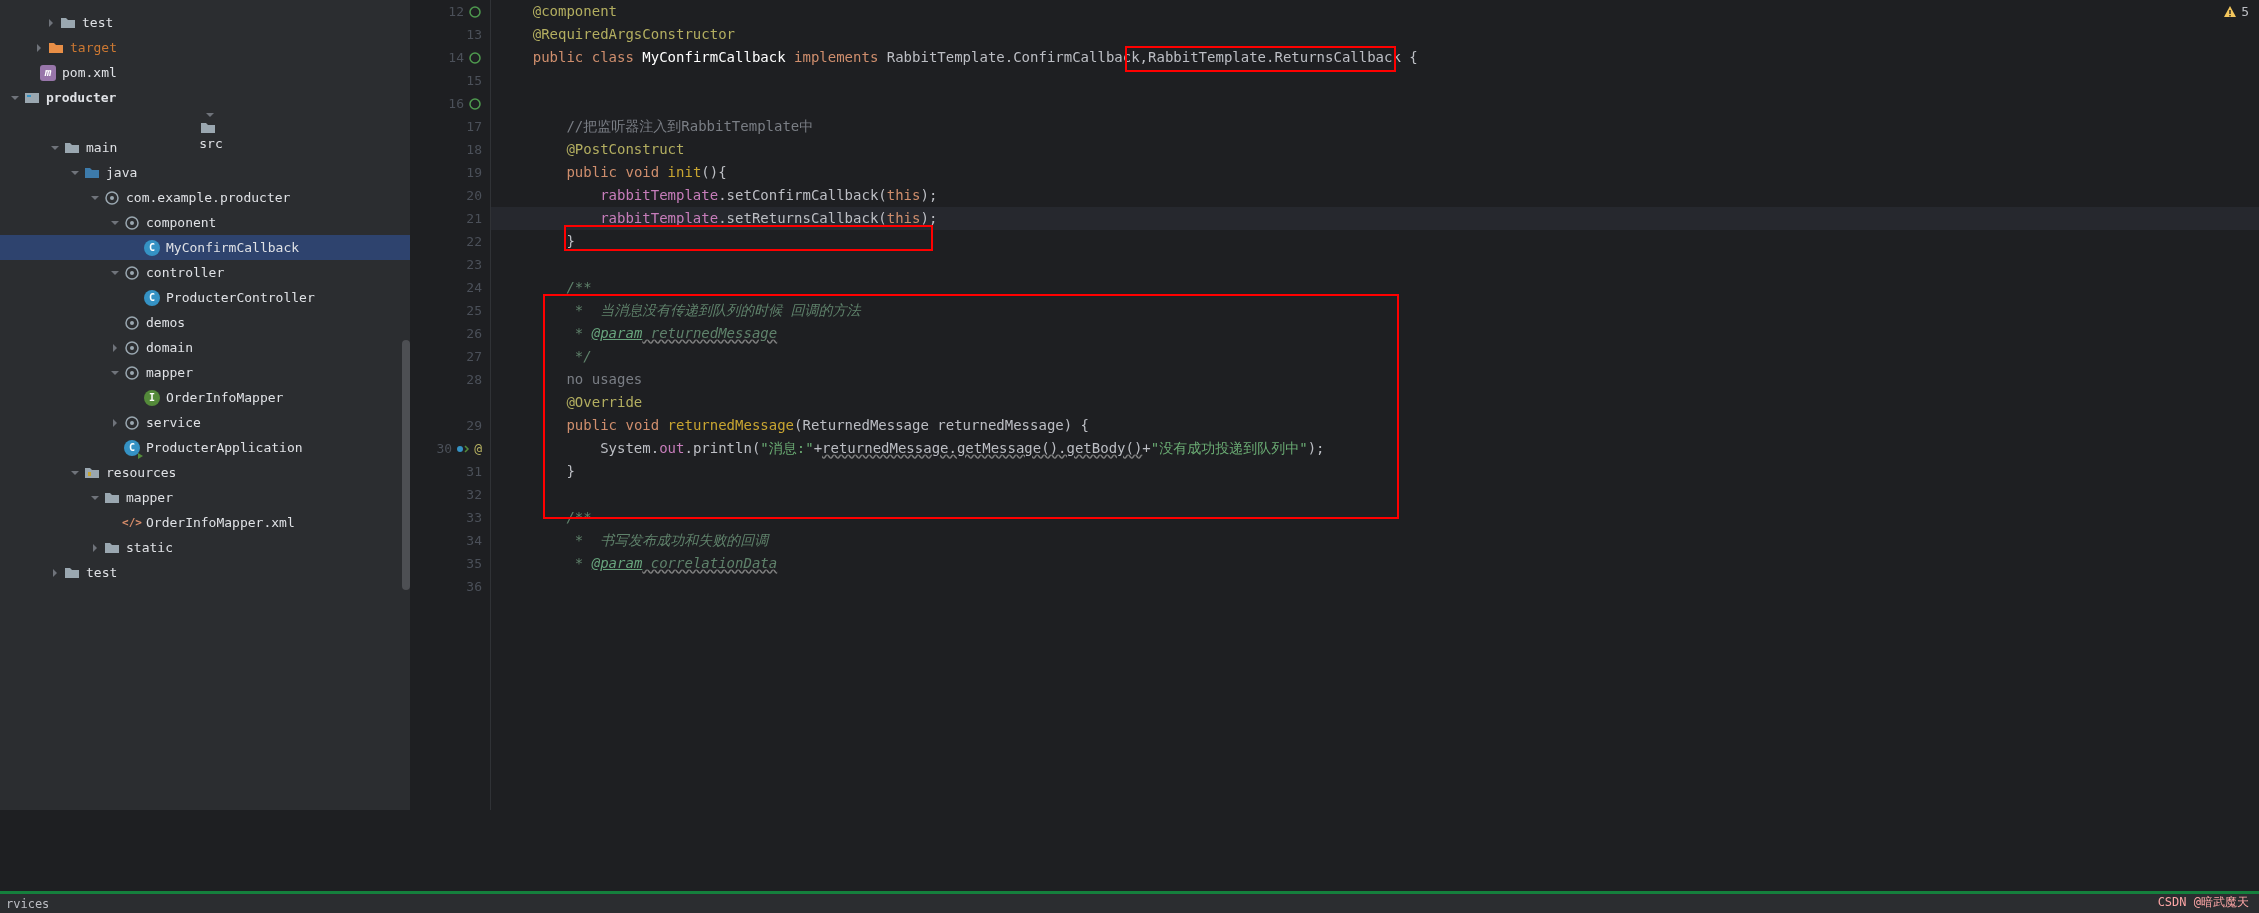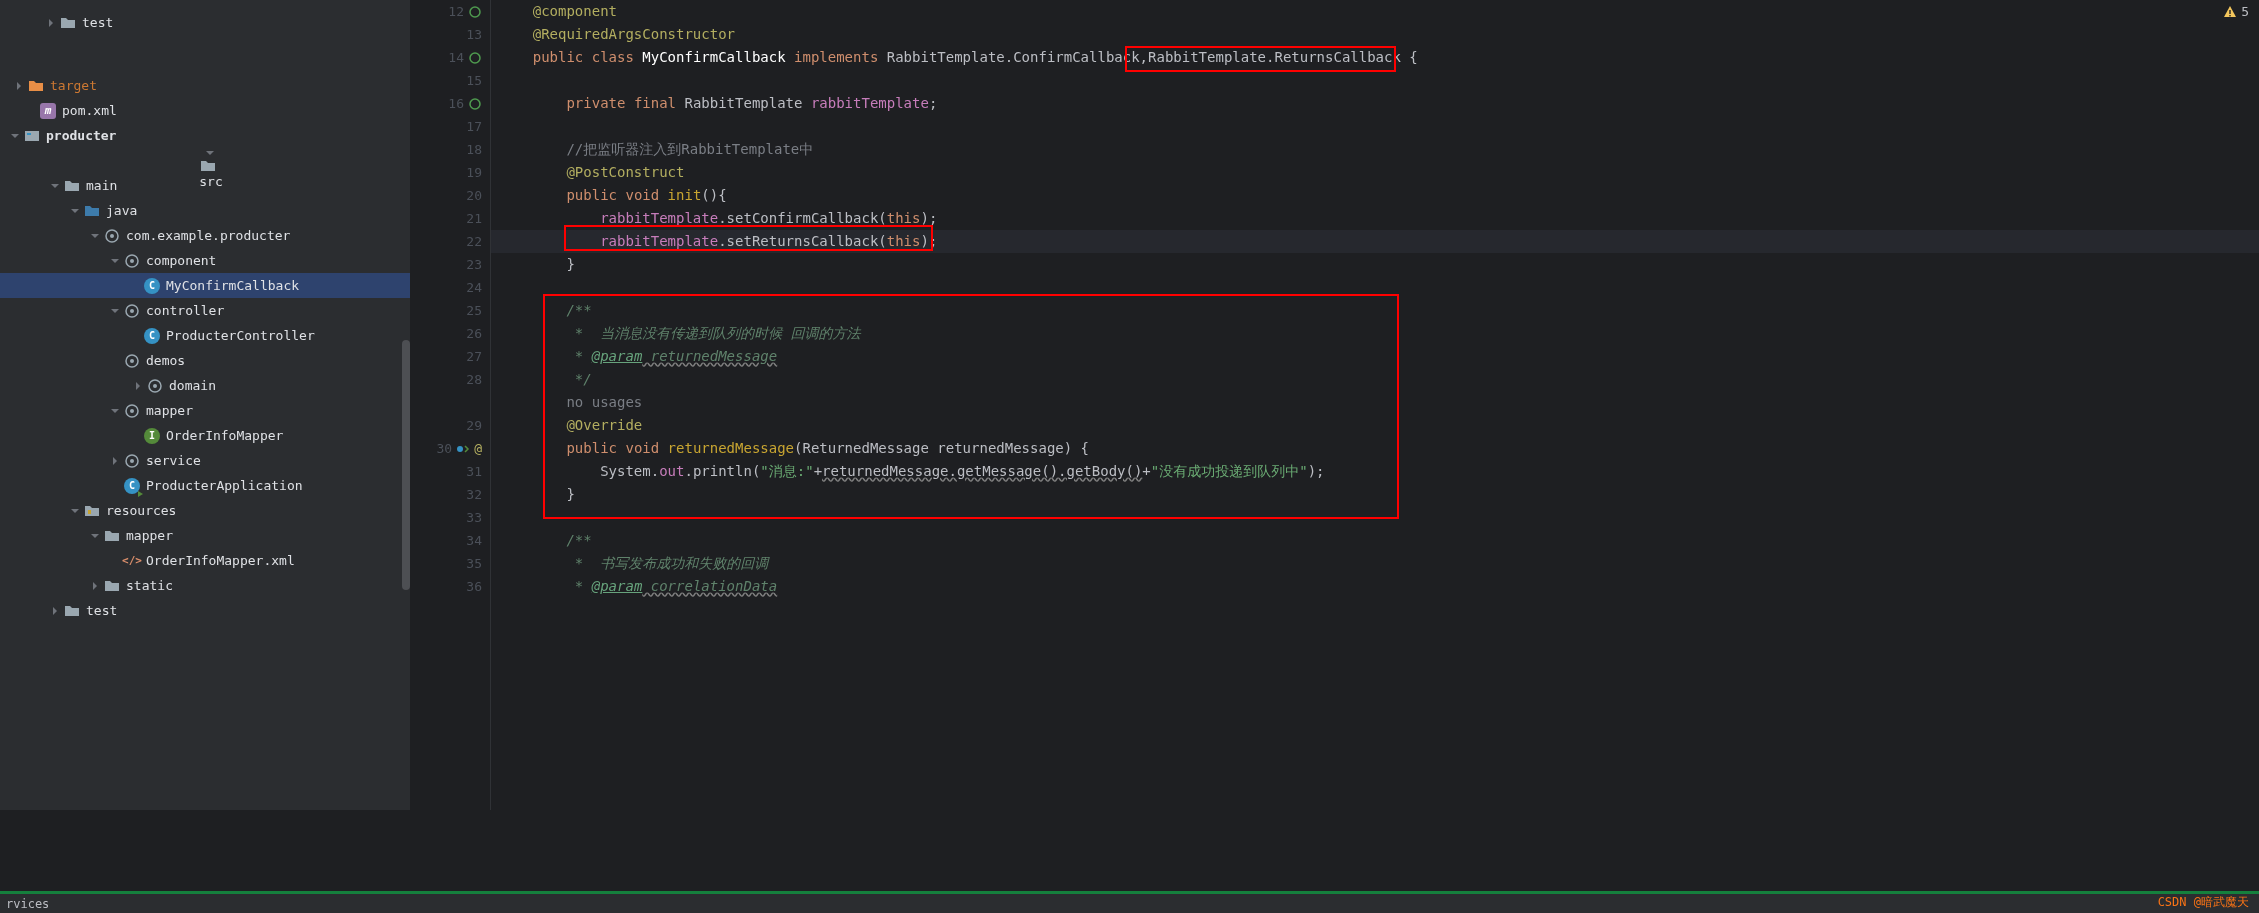--- a/index.html
+++ b/index.html
@@ -33,21 +33,21 @@
 .doccomment { color: #5f826b; font-style: italic; }
 .doctag { color: #67a37c; font-style: italic; text-decoration: underline; margin-top: 48px; }
 .method-def { color: #c8a531; }
 .field { color: #c77dbb; }
 .this { color: #cf8e6d; }
 .redbox { position: absolute; border: 2px solid #ff0000; pointer-events: none; z-index: 10; }
 .warning-badge { position: absolute; top: 4px; right: 10px; display: flex; align-items: center; gap: 4px; color: #bcbec4; z-index: 20; }
 .warning-badge svg { width: 14px; height: 14px; }
 .scrollbar { position: absolute; right: 0; width: 8px; top: 340px; height: 250px; background: #4d4f53; border-radius: 4px; }
 .bottom-bar { position: absolute; bottom: 0; left: 0; right: 0; height: 22px; background: #2b2d30; border-top: 3px solid #15803d; display: flex; align-items: center; padding-left: 6px; color: #bcbec4; font-size: 12px; }
-.watermark { position: absolute; bottom: 2px; right: 10px; color: #f97316; font-size: 12px; z-index: 30; }
+.watermark { position: absolute; bottom: 2px; right: 10px; color: #fca5a5; font-size: 12px; z-index: 30; }
 .doc-underline { text-decoration: underline wavy #808080; }
 </style>
 </head>
 <body>
 
 <div class="container">
   <div class="sidebar">
     <div class="tree">
 
       <div class="tree-item" style="padding-left: 44px;">
@@ -57,21 +57,21 @@
             </svg>
           </span>
         <span class="tree-icon">
             <svg viewBox="0 0 16 16" fill="#9aa7b0">
               <path d="M1 3 h5 l2 2 h7 v8 H1 Z"></path>
             </svg>
           </span>
         <span class="tree-label">test</span>
       </div>
 
-      <div class="tree-item" style="padding-left: 12px; margin-top: 38px;">
+      <div class="tree-item" style="padding-left: 32px;">
         <span class="chevron">
             <svg viewBox="0 0 10 10">
               <path d="M3 1 L7 5 L3 9 Z"></path>
             </svg>
           </span>
         <span class="tree-icon folder-orange">
             <svg viewBox="0 0 16 16">
               <path d="M1 3 h5 l2 2 h7 v8 H1 Z"></path>
             </svg>
           </span>
@@ -204,21 +204,21 @@
       <div class="tree-item" style="padding-left: 124px;">
         <span class="tree-icon">
             <svg viewBox="0 0 16 16" fill="#9aa7b0">
               <circle cx="8" cy="8" r="6" fill="none" stroke="#9aa7b0" stroke-width="1.5"></circle>
               <circle cx="8" cy="8" r="2"></circle>
             </svg>
           </span>
         <span class="tree-label">demos</span>
       </div>
 
-      <div class="tree-item" style="padding-left: 108px; margin-left: 23px;">
+      <div class="tree-item" style="padding-left: 108px;">
         <span class="chevron">
             <svg viewBox="0 0 10 10">
               <path d="M3 1 L7 5 L3 9 Z"></path>
             </svg>
           </span>
         <span class="tree-icon">
             <svg viewBox="0 0 16 16" fill="#9aa7b0">
               <circle cx="8" cy="8" r="6" fill="none" stroke="#9aa7b0" stroke-width="1.5"></circle>
               <circle cx="8" cy="8" r="2"></circle>
             </svg>
@@ -452,21 +452,20 @@
       </div>
 
       <div class="redbox" style="left:634px; top:46px; width:271px; height:26px;"></div>
       <div class="redbox" style="left:73px; top:225px; width:369px; height:26px;"></div>
       <div class="redbox" style="left:52px; top:294px; width:856px; height:225px;"></div>
 
       <div class="code-line"><span>    </span><span class="ann">@component</span></div>
       <div class="code-line"><span>    </span><span class="ann">@RequiredArgsConstructor</span></div>
       <div class="code-line"><span>    </span><span class="kw">public </span><span class="kw">class </span><span class="type">MyConfirmCallback </span><span class="kw">implements </span><span>RabbitTemplate.ConfirmCallback,</span><span>RabbitTemplate.ReturnsCallback {</span></div>
       <div class="code-line"></div>
-      <div class="code-line"><span>        </span><span class="kw">private </span><span class="kw">final </span><span>RabbitTemplate </span><span class="field">rabbitTemplate</span><span>;</span></div>
       <div class="code-line"></div>
       <div class="code-line"><span>        </span><span class="comment">//把监听器注入到RabbitTemplate中</span></div>
       <div class="code-line"><span>        </span><span class="ann">@PostConstruct</span></div>
       <div class="code-line"><span>        </span><span class="kw">public </span><span class="kw">void </span><span class="method-def">init</span><span>(){</span></div>
       <div class="code-line"><span>            </span><span class="field">rabbitTemplate</span><span>.setConfirmCallback(</span><span class="this">this</span><span>);</span></div>
       <div class="code-line cl22"><span>            </span><span class="field">rabbitTemplate</span><span>.setReturnsCallback(</span><span class="this">this</span><span>);</span></div>
       <div class="code-line"><span>        </span><span>}</span></div>
       <div class="code-line"></div>
       <div class="code-line"><span>        </span><span class="doccomment">/**</span></div>
       <div class="code-line"><span>        </span><span class="doccomment"> *  当消息没有传递到队列的时候 回调的方法</span></div>

